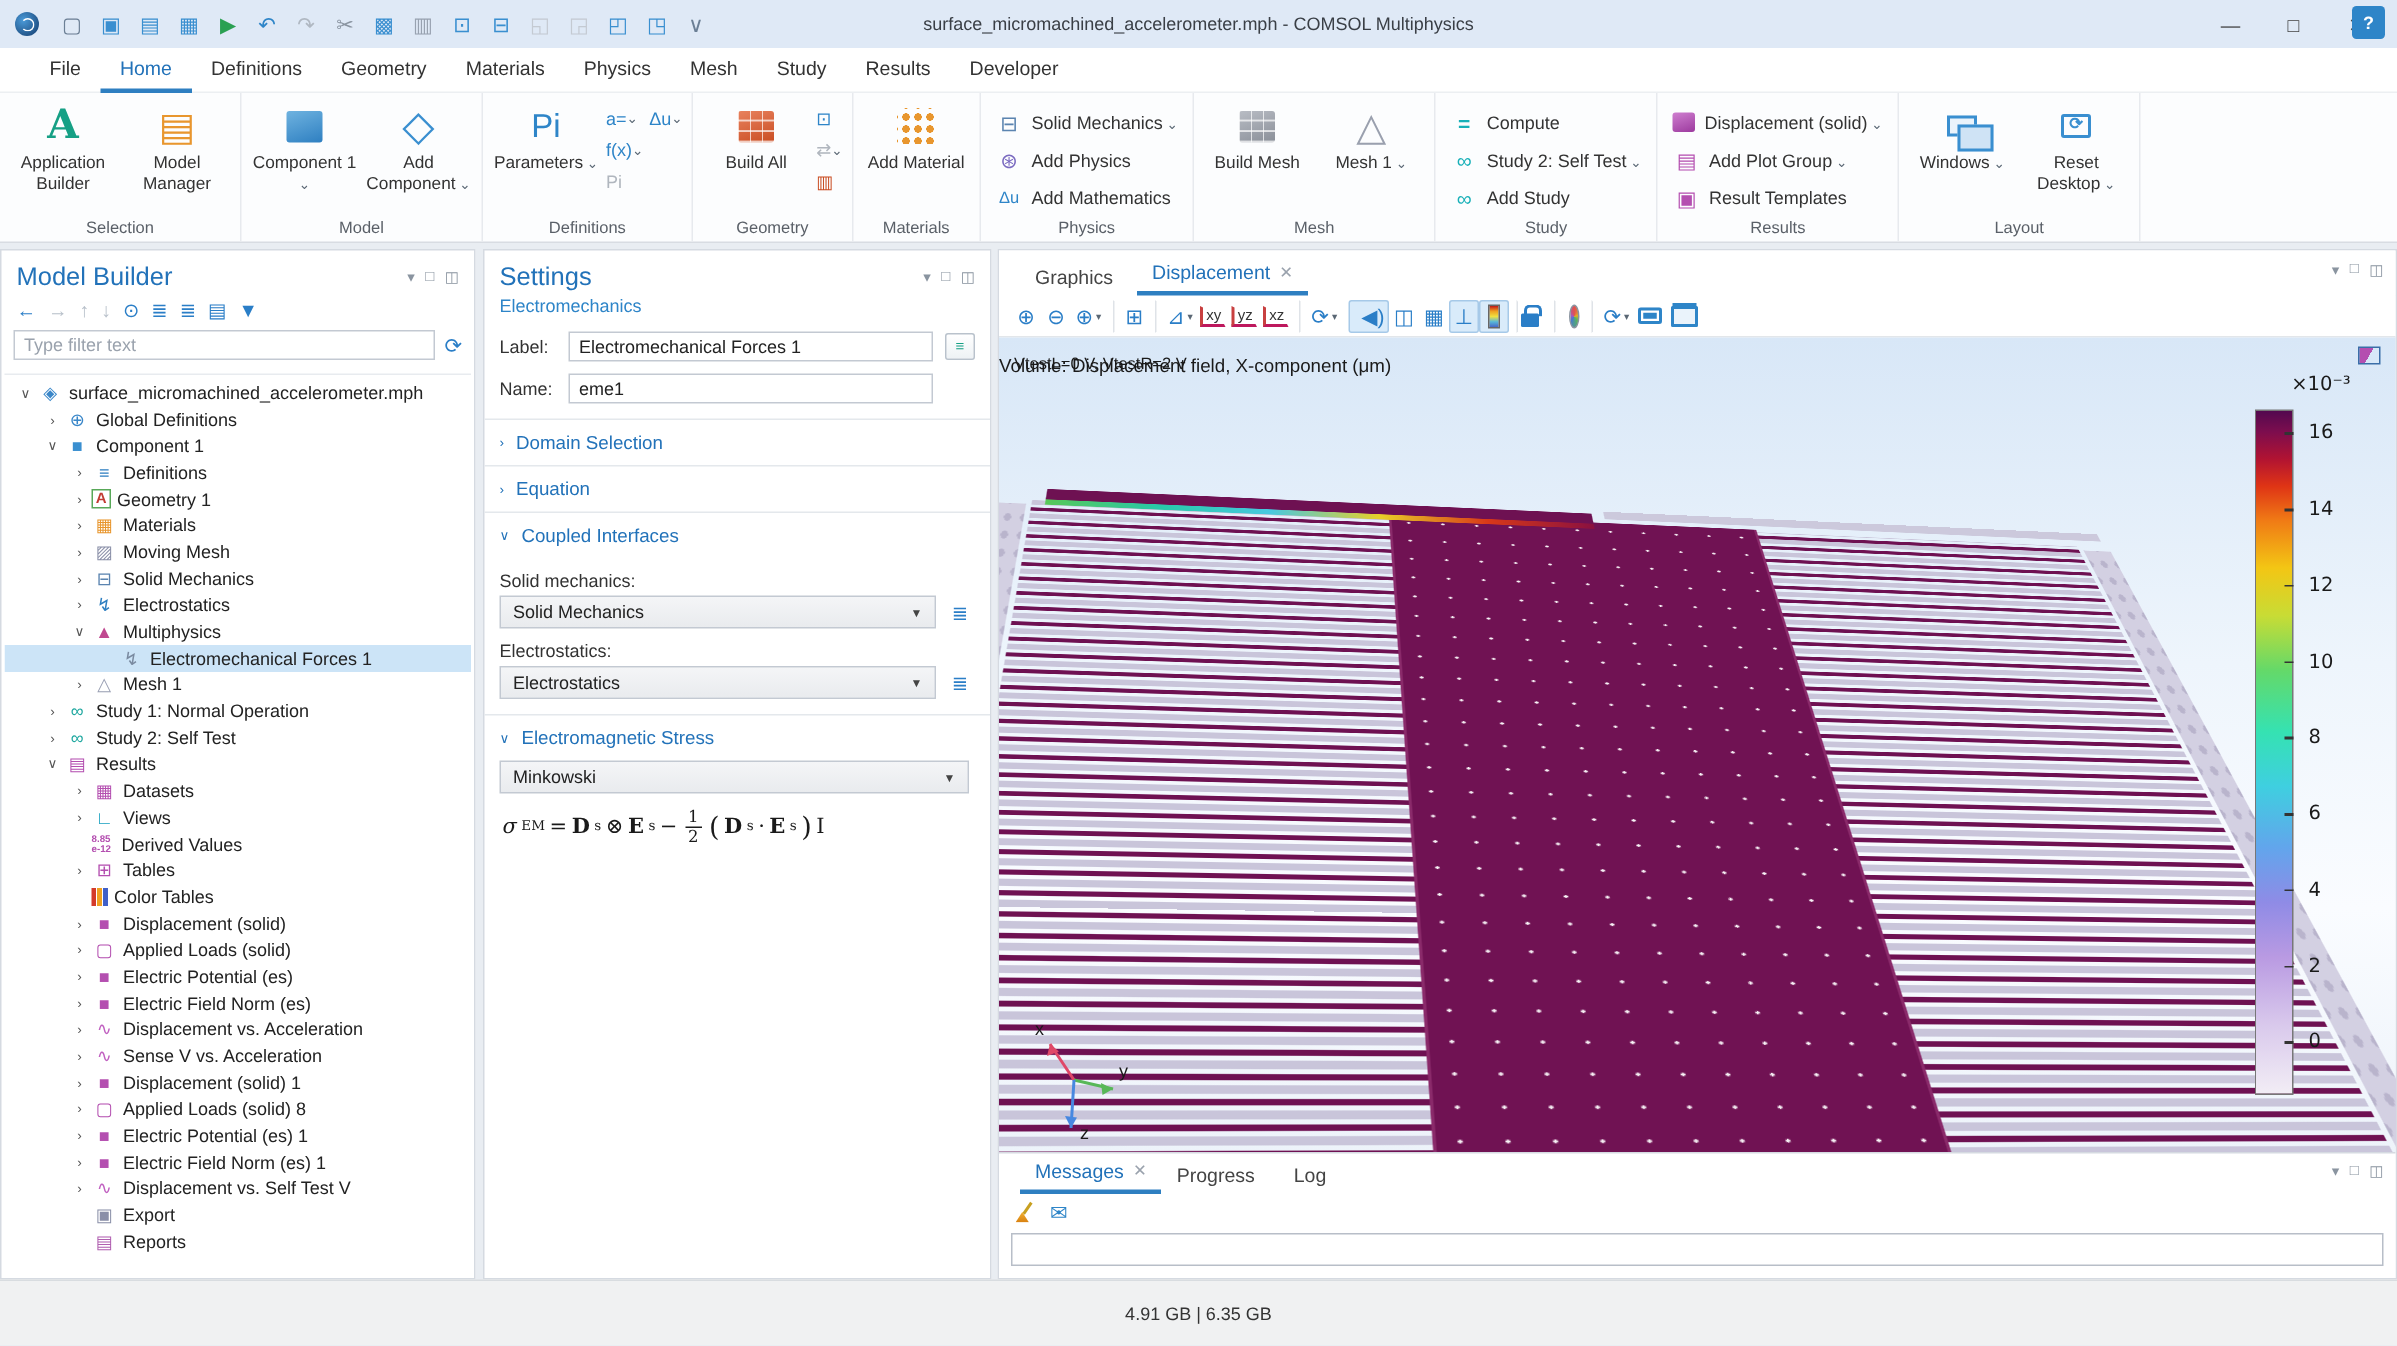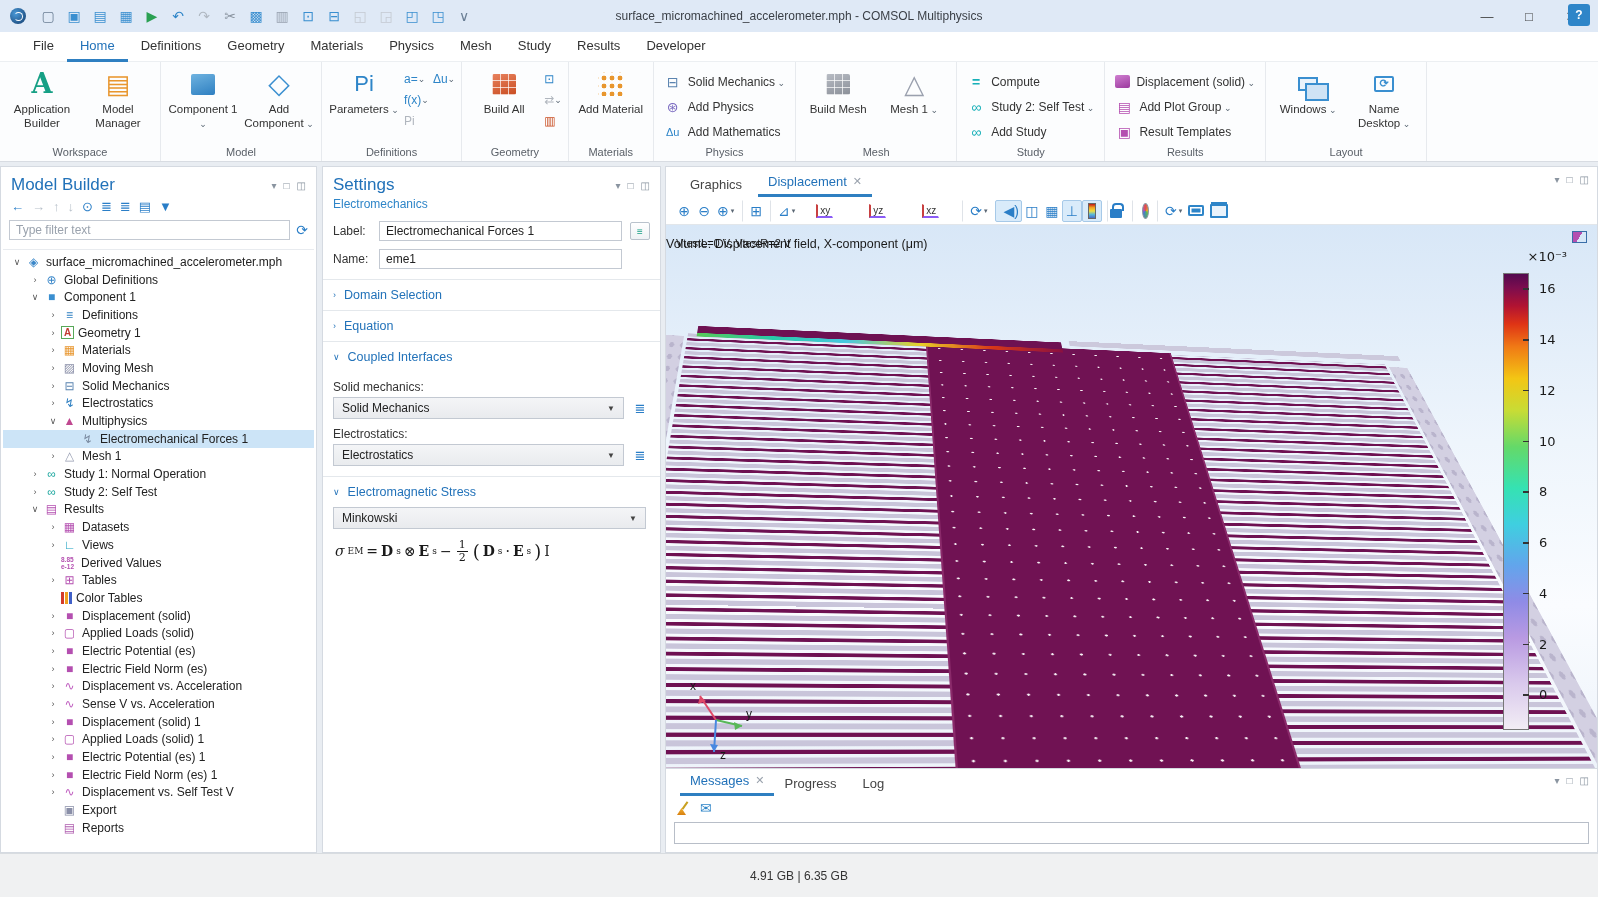--- a/index.html
+++ b/index.html
@@ -102,21 +102,21 @@
   .gx-tabs{display:flex;align-items:flex-end;height:30px;padding-left:14px;position:relative;background:#fff}
   .gtab{padding:5px 10px;font-size:13px;color:#444;display:flex;align-items:center;gap:6px}
   .gtab.active{color:#2272b9;border-bottom:3px solid #2e7fc1}
   .gtab .closex{color:#9aa2ad;font-size:11px}
   .gx-corner{position:absolute;right:8px;top:7px;display:flex;gap:7px;color:#8a94a0;font-size:10px}
   .gx-toolbar{height:28px;display:flex;align-items:center;padding:0 8px;border-bottom:1px solid #e2e6ea;background:#fff}
   .tbi{display:inline-flex;align-items:center;justify-content:center;min-width:20px;height:22px;padding:0 2px;color:#2a7ec7;font-size:14px;border:1px solid transparent}
   .tbi.chev::after{content:"▾";font-size:7px;color:#5a6774;margin-left:2px}
   .tbi.sep{border-left:1px solid #dfe3e8;margin-left:5px;padding-left:7px;border-radius:0}
   .tbi.toggled{background:#d9ebfa;border:1px solid #a6c9e8;border-radius:2px}
-  .tbi.axisbtn{font-size:10px;color:#333;border-left:2px solid #c84040;border-bottom:2px solid #8b5cf6;height:14px;min-width:14px;margin:0 18px;padding:0 2px}
+  .tbi.axisbtn{font-size:10px;color:#333;border-left:2px solid #c84040;border-bottom:2px solid #be185d;height:14px;min-width:14px;margin:0 2px;padding:0 2px}
   .tbi.lockico{position:relative;width:16px}
   .tbi.lockico::before{content:"";position:absolute;top:2px;left:4px;width:8px;height:6px;border:2px solid #2a7ec7;border-bottom:none;border-radius:4px 4px 0 0}
   .tbi.lockico::after{content:"";position:absolute;top:8px;left:2px;width:12px;height:9px;background:#2a7ec7;border-radius:1px}
   .tbi.palico{position:relative;width:18px}
   .tbi.palico::after{content:"";width:14px;height:14px;border-radius:50%;background:conic-gradient(#e05050,#e8b020,#58b858,#4878d0,#a858c0,#e05050);border:1px solid #8a94a0}
   .tbi.camico::after{content:"";width:16px;height:11px;background:#2e85c8;border-radius:2px;box-shadow:inset 0 0 0 2px #2e85c8,inset 0 0 0 3.5px #fff}
   .tbi.prnico::after{content:"";width:14px;height:10px;background:#eaf3fb;border:2px solid #2e85c8;border-radius:1px;box-shadow:0 -3px 0 -1px #2e85c8}
   .tbi.legico::after{content:"";width:6px;height:14px;background:linear-gradient(#c01818,#f0a020,#f0e040,#58b8d8,#4868c8);border:1px solid #666}
 
   .gx-plot{flex:1;position:relative;overflow:hidden;background:linear-gradient(#d8e7f7,#eef5fc 40%,#fafcff 70%,#edf3fa)}
@@ -282,21 +282,21 @@
           </span>
         <span>Application Builder</span>
       </div>
       <div class="bigbtn">
         <span class="bicon">
             <span class="stackico">▤</span>
           </span>
         <span>Model Manager</span>
       </div>
     </div>
-    <div class="rlabel">Workspace</div>
+    <div class="rlabel">Selection</div>
   </div>
 
   <div class="rgroup">
     <div class="rbody">
       <div class="bigbtn">
         <span class="bicon">
             <span class="cubebox c-blue"></span>
           </span>
         <span class="chevafter">Component 1</span>
       </div>
@@ -442,21 +442,21 @@
       <div class="bigbtn">
         <span class="bicon">
             <span class="winico"></span>
           </span>
         <span class="chevafter">Windows</span>
       </div>
       <div class="bigbtn">
         <span class="bicon">
             <span class="resetico">⟳</span>
           </span>
-        <span class="chevafter">Name Desktop</span>
+        <span class="chevafter">Reset Desktop</span>
       </div>
     </div>
     <div class="rlabel">Layout</div>
   </div>
 
   <div style="flex:1"></div>
 </div>
 
 <div class="main">
 
@@ -671,21 +671,21 @@
 
         <div class="tree-row" style="padding-left: 42px;">
           <span class="tw">›</span>
           <span class="ticon" style="color: rgb(180, 79, 176);">■</span>
           <span class="tlabel">Displacement (solid) 1</span>
         </div>
 
         <div class="tree-row" style="padding-left: 42px;">
           <span class="tw">›</span>
           <span class="ticon" style="color: rgb(180, 79, 176);">▢</span>
-          <span class="tlabel">Applied Loads (solid) 1</span>
+          <span class="tlabel">Applied Loads (solid) 8</span>
         </div>
 
         <div class="tree-row" style="padding-left: 42px;">
           <span class="tw">›</span>
           <span class="ticon" style="color: rgb(180, 79, 176);">■</span>
           <span class="tlabel">Electric Potential (es) 1</span>
         </div>
 
         <div class="tree-row" style="padding-left: 42px;">
           <span class="tw">›</span>

